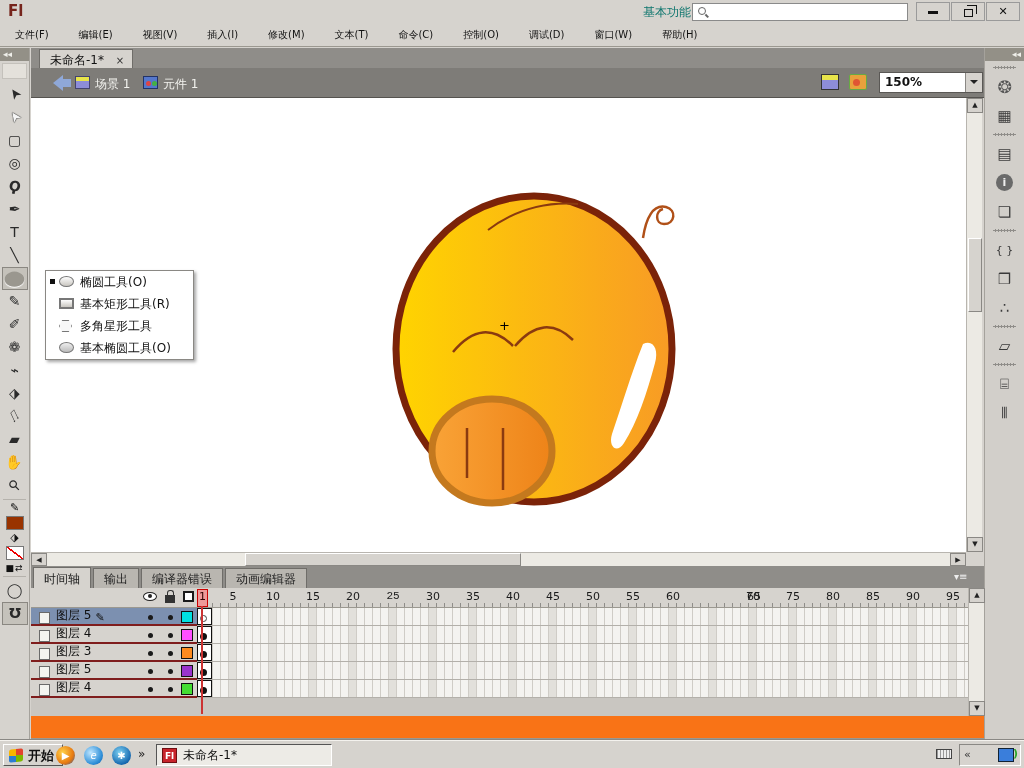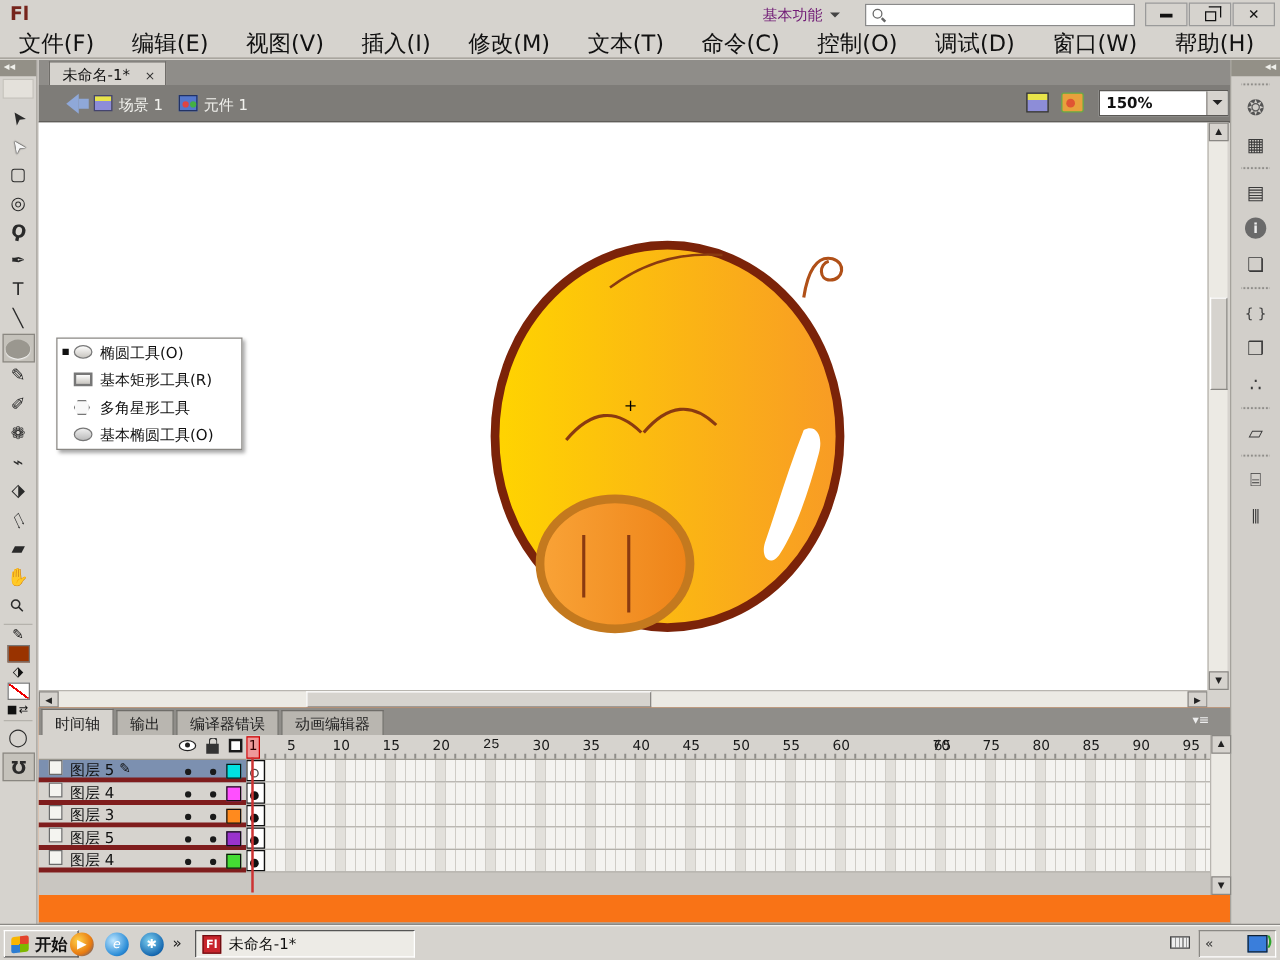--- a/index.html
+++ b/index.html
@@ -2,35 +2,35 @@
 <html><head>
 <meta charset="utf-8">
 <style>
   * { margin:0; padding:0; box-sizing:border-box; }
   html,body { width:1024px; height:768px; overflow:hidden; }
   body { font-family:"DejaVu Sans","Liberation Sans",sans-serif; font-size:12px; background:#D6D3CE; color:#111; position:relative; }
 
   
   #titlebar { position:absolute; left:0; top:0; width:1024px; height:24px; background:#D6D3CE; }
   #app-logo { position:absolute; left:8px; top:2px; font-size:15px; font-weight:bold; color:#76241C; letter-spacing:0; }
-  #workspace-switcher { position:absolute; left:604px; top:3px; height:18px; padding:1px 16px 0 6px; color:#701a75; cursor:default; }
+  #workspace-switcher { position:absolute; left:637px; top:3px; height:18px; padding:1px 16px 0 6px; color:#0f766e; cursor:default; }
   #workspace-switcher .caret { position:absolute; right:2px; top:7px; width:0; height:0; border:4px solid transparent; border-top-color:#444; }
   #app-search { position:absolute; left:692px; top:3px; width:216px; height:18px; background:#fff; border:1px solid #8A8A8A; }
   #app-search .mag { position:absolute; left:5px; top:3px; width:8px; height:8px; border:1.5px solid #666; border-radius:50%; }
   #app-search .mag::after { content:""; position:absolute; left:6px; top:7px; width:4px; height:1.5px; background:#666; transform:rotate(45deg); }
   #app-search input { position:absolute; left:18px; top:0; width:190px; height:16px; border:none; outline:none; font-size:11px; background:transparent; }
   .winbtn { position:absolute; top:2px; width:34px; height:19px; background:#D6D3CE; border:1px solid #9A9A9A; text-align:center; line-height:17px; font-size:11px; color:#111; }
   #btn-min{ left:916px; } #btn-restore{ left:951px; } #btn-close{ left:986px; }
   #btn-min i { display:inline-block; width:10px; height:3px; background:#111; margin-bottom:1px; }
   #btn-restore i { position:relative; display:inline-block; width:9px; height:8px; border:1.5px solid #111; top:2px; }
   #btn-restore i::before { content:""; position:absolute; left:2px; top:-5px; width:9px; height:8px; border:1.5px solid #111; border-bottom:none; border-left:none; }
 
   
   #menubar { position:absolute; left:0; top:24px; width:1024px; height:23px; background:#D6D3CE; border-bottom:1px solid #9B9890; display:flex; align-items:center; }
-  .menu-item { padding:3px 15px; font-size:18px; color:#111; cursor:default; }
+  .menu-item { padding:3px 15px; font-size:10px; color:#111; cursor:default; }
 
   
   #left-dock { position:absolute; left:0; top:48px; width:30px; height:692px; background:#D6D3CE; border-right:1px solid #A5A29C; }
   .dock-head { height:13px; background:#939087; color:#EFEFEA; font-size:9px; line-height:12px; padding:0 3px; }
   #left-dock .dock-gap { height:16px; margin:2px 2px 4px 2px; background:#E4E1DB; border:1px solid #C4C1BB; }
   .tool { width:26px; height:23px; margin:0 auto; text-align:center; line-height:22px; font-size:14px; color:#2A2A2A; cursor:pointer; }
   .tool.selected { background:#C5C2BB; border:1px solid #8A8781; line-height:20px; }
   .tool-sep { height:1px; margin:2px 3px; background:#B5B2AC; }
   .g { display:inline-block; }
   .tool-selection .g{ transform:rotate(-125deg); }
@@ -112,21 +112,21 @@
   #tl-panelmenu { position:absolute; right:10px; top:5px; width:20px; height:12px; color:#EDEDED; font-size:10px; line-height:12px; cursor:pointer; }
   #tl-body { position:absolute; left:0; top:22px; width:953px; height:128px; background:#C9C6C1; }
   #layers-col { position:absolute; left:0; top:0; width:166px; height:128px; }
   #layers-head { position:relative; height:20px; background:#D6D3CE; border-bottom:1px solid #9B9890; }
   .hd-ic { position:absolute; top:4px; }
   .eye-ic { left:112px; width:14px; height:9px; border:1.5px solid #222; border-radius:50%; background:#fff; }
   .eye-ic::after { content:""; position:absolute; left:3.5px; top:1px; width:4px; height:4px; background:#222; border-radius:50%; }
   .lock-ic { left:134px; width:10px; height:8px; background:#333; top:7px; }
   .lock-ic::before { content:""; position:absolute; left:1.5px; top:-5px; width:5px; height:5px; border:1.5px solid #333; border-bottom:none; border-radius:3px 3px 0 0; }
   .sq-ic { left:152px; top:3px; width:11px; height:11px; border:2.5px solid #1A1A1A; background:#fff; }
-  .layer-row { position:relative; height:18px; background:#D6D3CE; border-bottom:4px solid #7f1d1d; display:flex; align-items:flex-start; cursor:pointer; }
+  .layer-row { position:relative; height:18px; background:#D6D3CE; border-bottom:2px solid #7f1d1d; display:flex; align-items:flex-end; cursor:pointer; }
   .layer-row.selected { background:#7C90B0; }
   .lr-page { width:11px; height:12px; margin-left:8px; background:#F4F4F0; border:1px solid #6A6A6A; }
   .lr-name { margin-left:6px; font-size:12px; color:#101010; white-space:nowrap; }
   .lr-pencil { margin-left:4px; font-size:11px; }
   .lr-dot { position:absolute; width:5px; height:5px; border-radius:50%; background:#1A1A1A; top:7px; }
   .lr-dot.c1 { left:117px; } .lr-dot.c2 { left:137px; }
   .lr-swatch { position:absolute; left:150px; top:3px; width:12px; height:12px; border:1px solid #111; }
   #layers-filler { height:18px; background:#C9C6C1; }
   #frames-area { position:absolute; left:166px; top:0; width:771px; height:128px; background:#C9C6C1; overflow:hidden; }
   #ruler { position:relative; height:20px; background:#D6D3CE; border-bottom:1px solid #9B9890;

